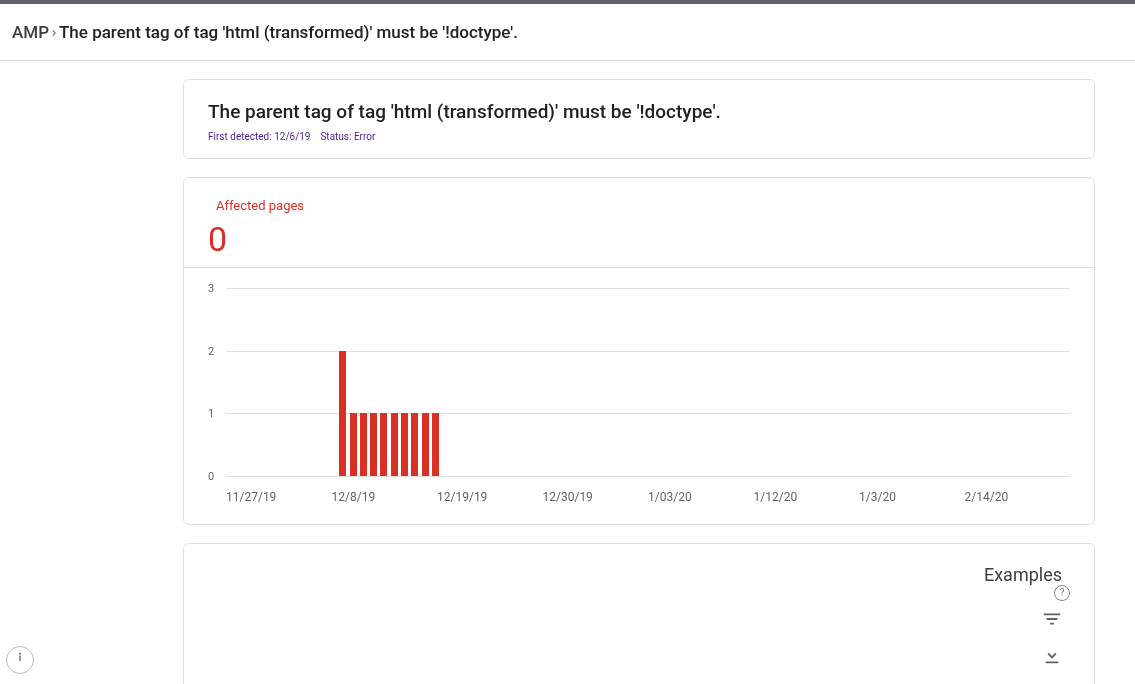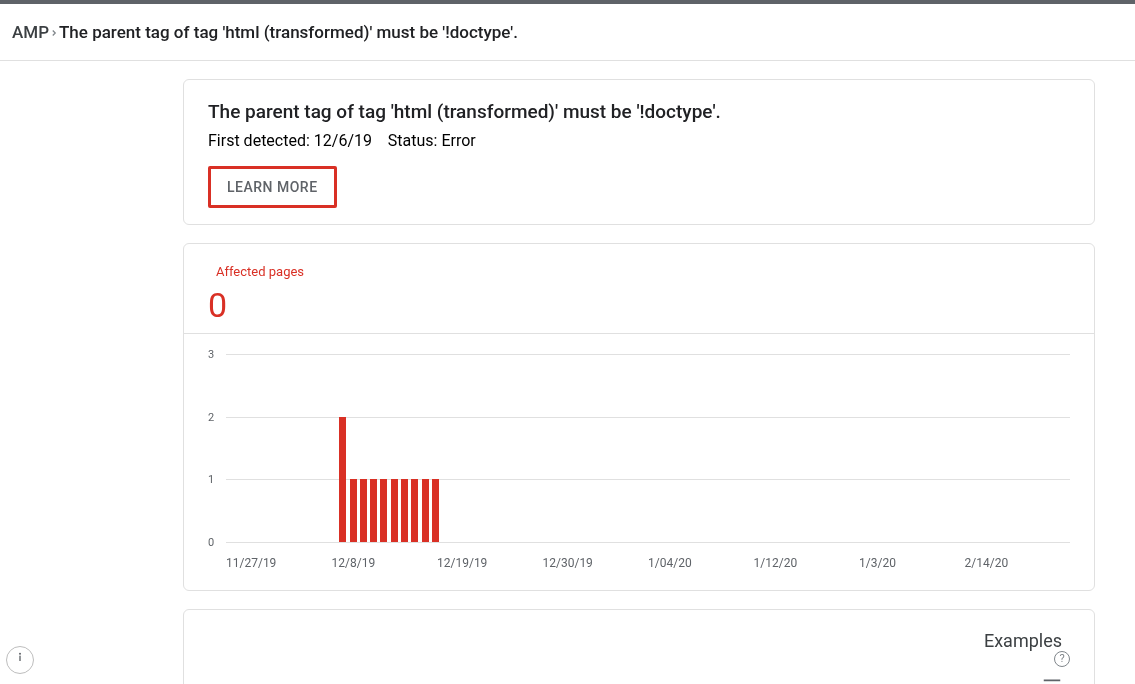--- a/index.html
+++ b/index.html
@@ -6,21 +6,21 @@
     body { font-family: Roboto, Arial, sans-serif; background: #fff; color: #202124; width: 1135px; height: 684px; overflow: hidden; }
     .topbar { height: 4px; background: #5f6368; width: 100%; }
     .breadcrumb { padding: 18px 12px; border-bottom: 1px solid #e0e0e0; display: flex; align-items: center; gap: 0; font-size: 17px; }
     .breadcrumb .crumb-root { color: #3c4043; font-weight: 500; }
     .breadcrumb .chev { color: #80868b; }
     .breadcrumb .crumb-title { color: #202124; font-weight: 500; }
     .content { padding: 18px 40px 0 183px; }
     .card { background: #fff; border: 1px solid #e0e0e0; border-radius: 6px; margin-bottom: 18px; }
     .card-header { padding: 20px 24px 16px 24px; position: relative; }
     .issue-title { font-size: 19px; font-weight: 500; color: #202124; }
-    .meta { margin-top: 8px; font-size: 16px; color: #000000; }
+    .meta { margin-top: 8px; font-size: 10px; color: #4c1d95; }
     .learn-wrap { border: 3px solid #d93025; display: inline-block; margin-top: 16px; border-radius: 2px; }
     .learn-more { display: inline-block; padding: 10px 16px; font-size: 14px; letter-spacing: .5px; color: #5f6368; font-weight: 500; cursor: pointer; }
     .affected { padding: 20px 24px 8px 24px; }
     .affected-label { font-size: 13px; color: #d93025; margin-left: 8px; }
     .affected-count { font-size: 34px; color: #d93025; margin-top: 6px; }
     .chart-wrap { border-top: 1px solid #e0e0e0; padding: 20px 24px 20px 24px; }
     .chart { position: relative; height: 188px; padding-left: 18px; }
     .grid-line { position: absolute; left: 18px; right: 0; border-top: 1px solid #e0e0e0; }
     .y-tick { position: absolute; left: 0; font-size: 11px; color: #5f6368; transform: translateY(-50%); }
     .bars { position: absolute; left: 18px; right: 0; bottom: 0; top: 0; }
@@ -55,23 +55,20 @@
   <div class="card">
     <div class="card-header">
       <div class="issue-title">The parent tag of tag 'html (transformed)' must be '!doctype'.</div>
       <div class="meta">
         <span>First detected:</span>
         <span>12/6/19</span>
         &nbsp;&nbsp;
         <span>Status:</span>
         <span>Error</span>
       </div>
-      <div class="learn-wrap">
-        <div class="learn-more">LEARN MORE</div>
-      </div>
     </div>
   </div>
 
   <div class="card">
     <div class="affected">
       <div class="affected-label">Affected pages</div>
       <div class="affected-count">0</div>
     </div>
     <div class="chart-wrap">
       <div class="chart" id="chart">
@@ -94,21 +91,21 @@
             <div class="bar" style="left: 185.268px; height: 62.6667px;"></div>
             <div class="bar" style="left: 195.561px; height: 62.6667px;"></div>
             <div class="bar" style="left: 205.854px; height: 62.6667px;"></div>
           </div>
         </div>
       <div class="x-ticks" id="xticks">
           <span>11/27/19</span>
           <span>12/8/19</span>
           <span>12/19/19</span>
           <span>12/30/19</span>
-          <span>1/04/20</span>
+          <span>1/03/20</span>
           <span>1/12/20</span>
           <span>1/3/20</span>
           <span>2/14/20</span>
         </div>
     </div>
   </div>
 
   <div class="card">
     <div class="examples">
       <span class="examples-title">Examples</span>

